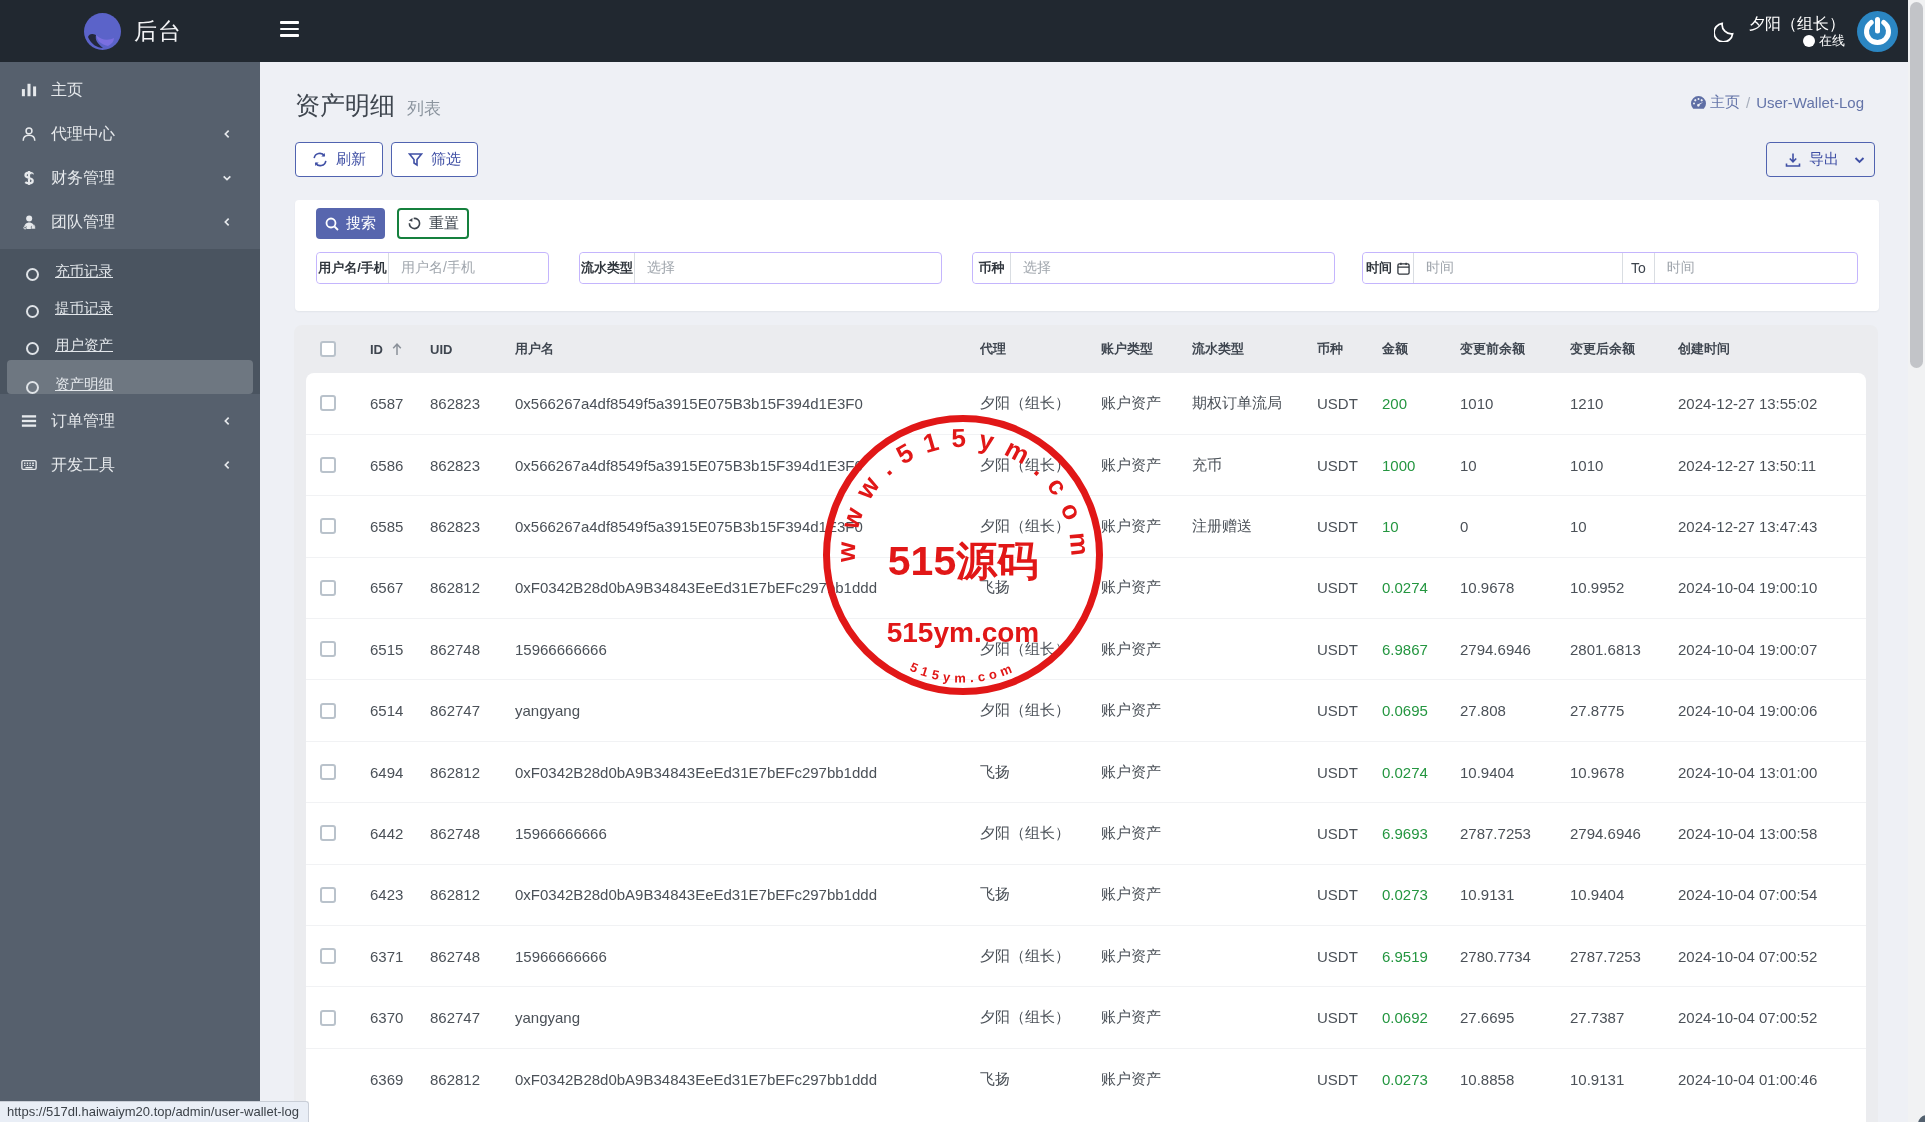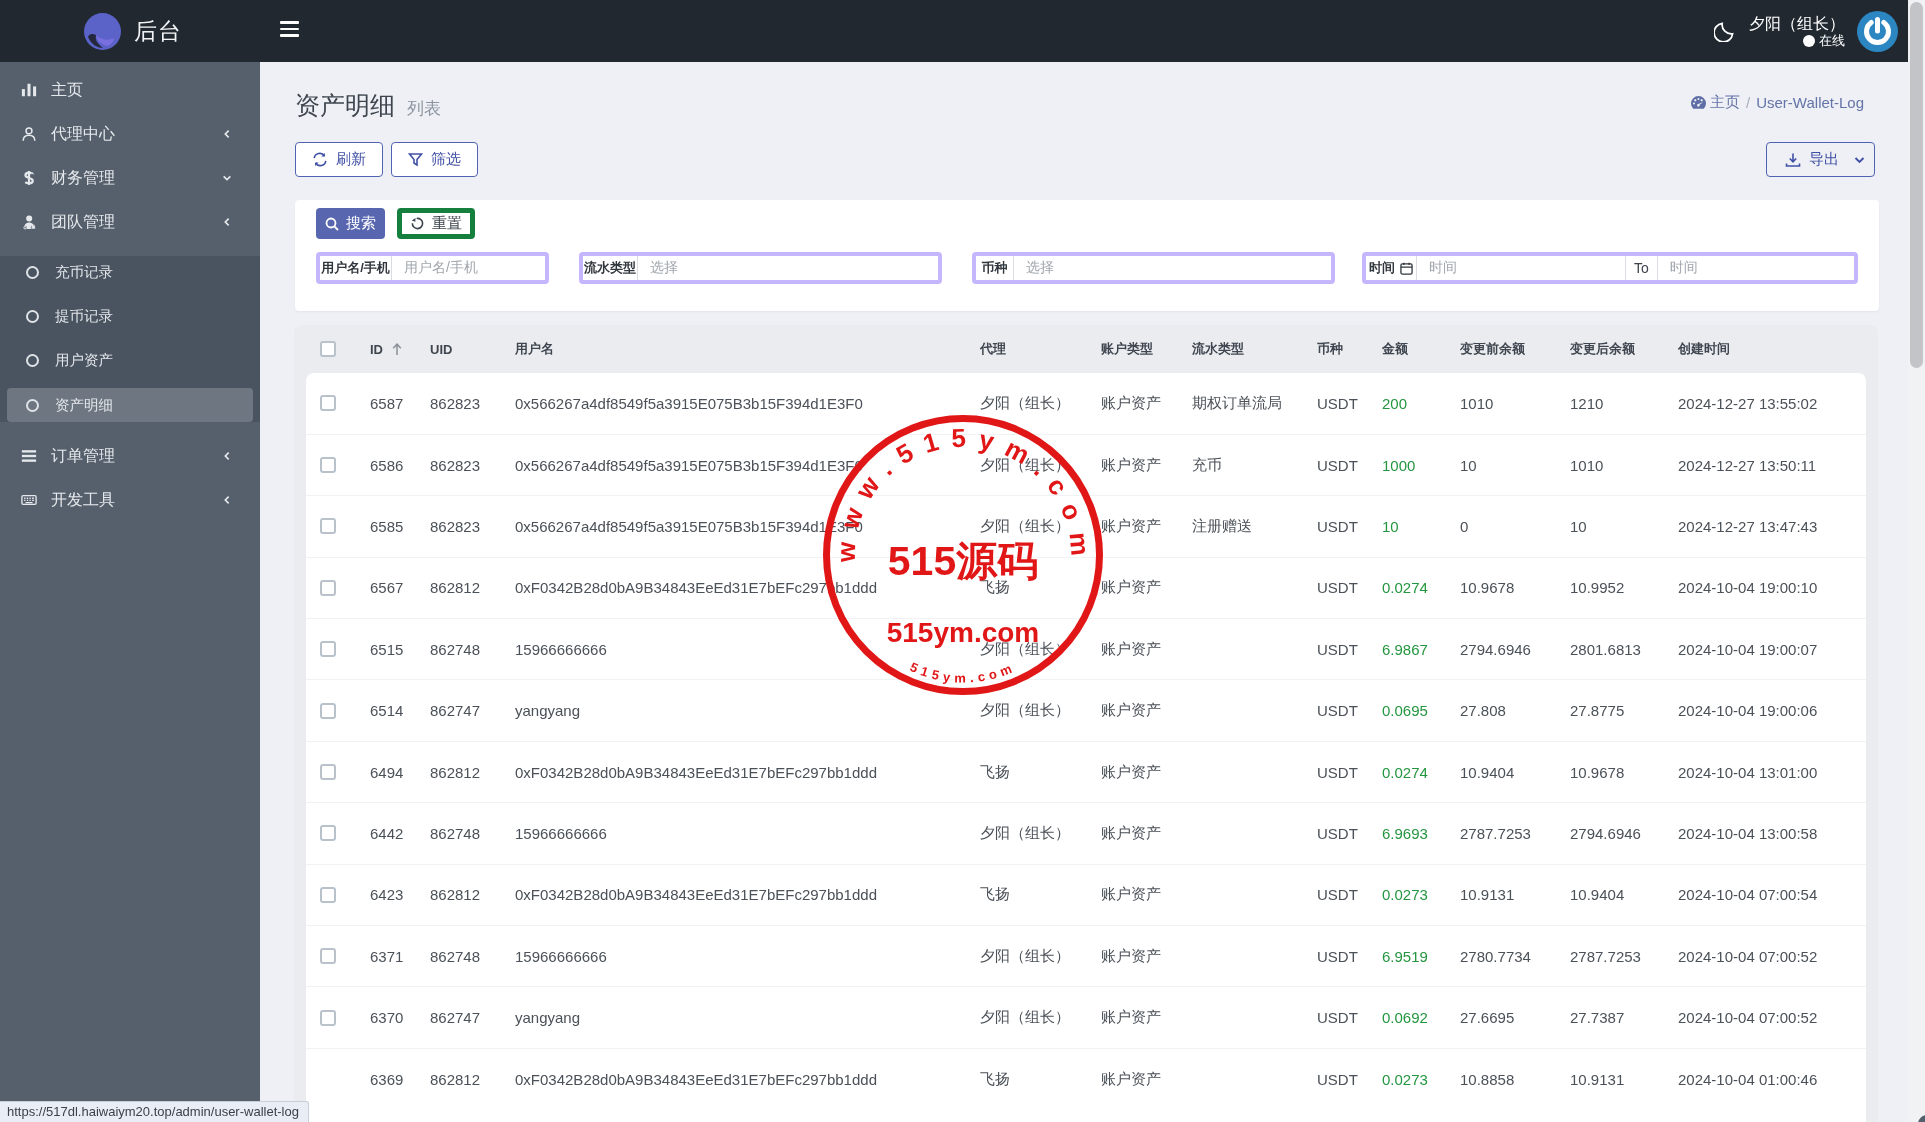--- a/index.html
+++ b/index.html
@@ -11,21 +11,21 @@
 .sidebar { position:absolute; left:0; top:0; bottom:0; width:260px; background:#56606d; z-index:30; }
 .brand { height:62px; background:#212830; display:flex; align-items:center; padding-left:84px; }
 .brand .logo { width:37px; height:37px; }
 .brand .bname { color:#f2f3f5; font-size:23px; margin-left:13px; letter-spacing:1px; }
 .menu { padding-top:6px; }
 .mi { height:44px; display:flex; align-items:center; color:#e6e9ec; font-size:16px; position:relative; }
 .mi .chev, .smi .chev { }
 .mi .ico { width:16px; height:16px; margin-left:21px; margin-right:14px; flex:none; }
 .mi .chev { position:absolute; right:28px; top:50%; margin-top:-5px; width:10px; height:10px; }
 .submenu { background:#4a5460; }
-.smi { height:32px; display:flex; align-items:center; color:#e2e6ea; font-size:14.5px; margin:12px 7px; border-radius:4px; }
+.smi { height:32px; display:flex; align-items:flex-end; color:#e2e6ea; font-size:14.5px; margin:5px 7px; border-radius:4px;text-decoration:underline; }
 .smi .circ { width:13px; height:13px; border:2px solid #dfe3e7; border-radius:50%; margin-left:19px; margin-right:16px; flex:none; }
 .smi.active { background:#6e7781; height:34px; margin-top:4px; }
 
 
 .navbar { position:absolute; left:260px; top:0; right:17px; height:62px; background:#212830; z-index:20; }
 .burger { position:absolute; left:20px; top:21px; width:19px; }
 .burger span { display:block; height:2.6px; background:#fff; border-radius:1px; margin-bottom:4px; }
 .nav-right { position:absolute; right:10px; top:0; height:62px; display:flex; align-items:center; }
 .moon { width:21px; height:21px; margin-right:14px; }
 .userblk { text-align:right; color:#fff; margin-right:12px; }
@@ -47,24 +47,24 @@
 .btn-o { height:35px; background:#fff; border:1px solid #5063b0; border-radius:4px; color:#4050a5; font-size:15px; display:flex; align-items:center; padding:0 16px; margin-right:8px; }
 .btn-o svg { margin-right:8px; }
 .export { position:absolute; right:33px; top:80px; }
 .export .btn-o { margin-right:0; }
 
 
 .scard { position:absolute; left:35px; top:138px; width:1584px; height:111px; background:#fff; border-radius:4px; box-shadow:0 1px 2px rgba(40,50,70,.06); }
 .scbtns { position:absolute; left:21px; top:8px; display:flex; }
 .btn-search { height:31px; background:#5766ae; color:#fff; border-radius:4px; font-size:15px; display:flex; align-items:center; padding:0 9px; }
 .btn-search svg { margin-right:7px; }
-.btn-reset { height:31px; background:#fff; border:5px solid #15803d; border-radius:4px; color:#3c434c; font-size:15px; display:flex; align-items:center; padding:0 8px; margin-left:12px; }
+.btn-reset { height:31px; background:#fff; border:2px solid #15803d; border-radius:4px; color:#3c434c; font-size:15px; display:flex; align-items:center; padding:0 8px; margin-left:12px; }
 .btn-reset svg { margin-right:7px; }
 .frow { position:absolute; left:0; top:52px; width:100%; height:32px; }
-.ig { position:absolute; height:32px; border:4px solid #c4b5fd; border-radius:4px; display:flex; background:#fff; }
+.ig { position:absolute; height:32px; border:1px solid #c4b5fd; border-radius:4px; display:flex; background:#fff; }
 .ig .lab { background:#fff; border-right:1px solid #d9dde2; display:flex; align-items:center; justify-content:center; font-size:13px; font-weight:700; color:#30363d; padding:0; white-space:nowrap; border-radius:4px 0 0 4px; flex:none; }
 .ig .inp { flex:1; display:flex; align-items:center; padding-left:12px; font-size:14px; color:#a0a6ad; }
 .ig .to { border-left:1px solid #d9dde2; border-right:1px solid #d9dde2; display:flex; align-items:center; padding:0 8px; font-size:14px; color:#3c434c; }
 
 
 .tcard { position:absolute; left:34px; top:263px; width:1584px; bottom:-10px; background:#ebecef; border-radius:8px 8px 0 0; }
 .thead { position:absolute; left:12px; top:0; width:1560px; height:48px; }
 .tbody { position:absolute; left:12px; top:48px; width:1560px; bottom:0; background:#fff; border-radius:8px 8px 0 0; overflow:hidden; }
 table.grid { table-layout:fixed; width:1560px; border-collapse:collapse; }
 table.grid td { padding:0; font-size:15px; color:#4b5158; vertical-align:middle; overflow:hidden; white-space:nowrap; }

